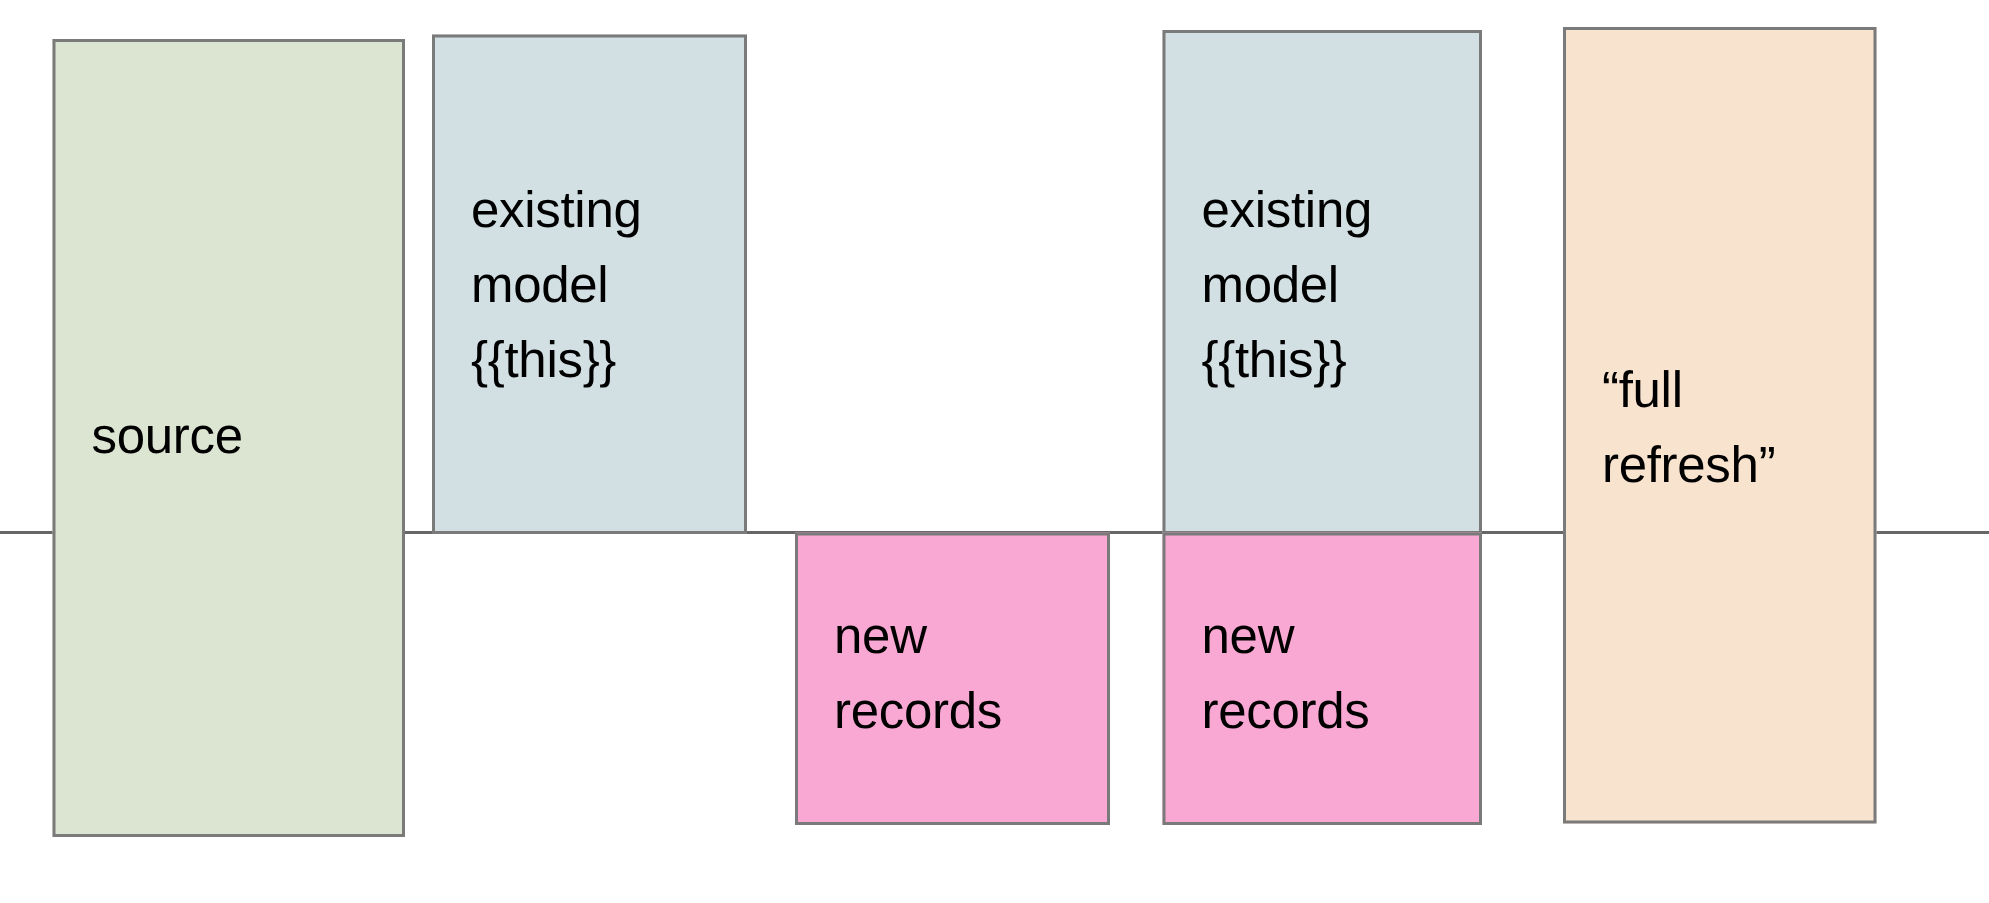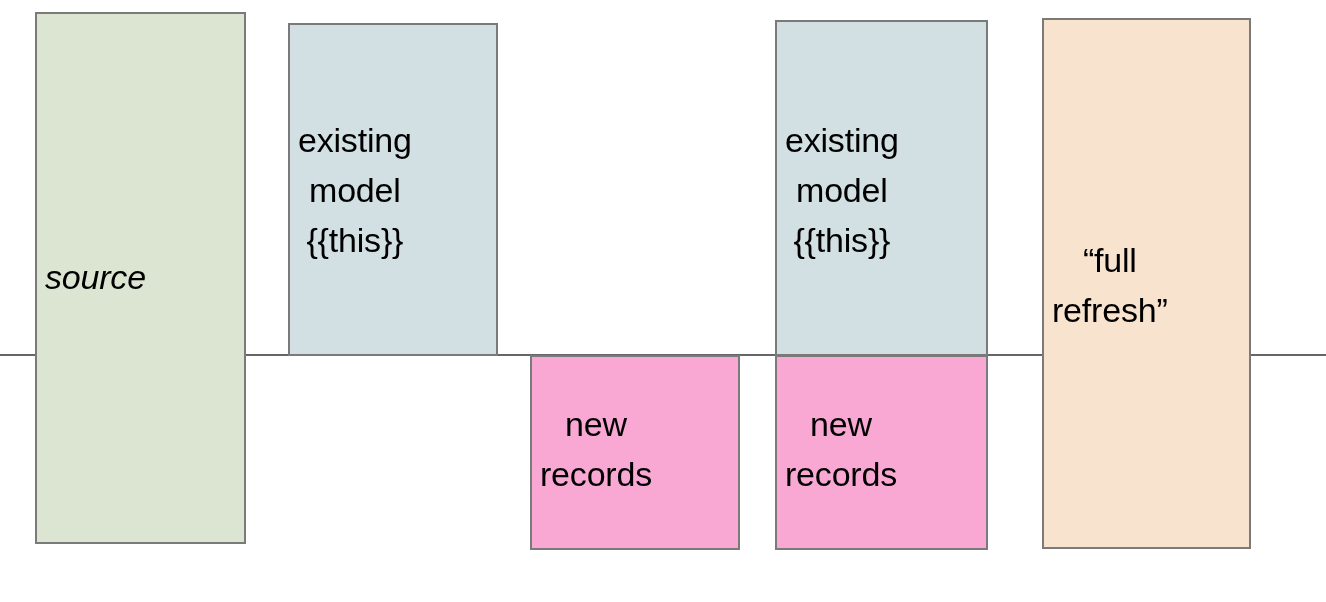--- a/index.html
+++ b/index.html
@@ -33,34 +33,33 @@
     border: 2px solid #7a7a7a;
     display: flex;
     align-items: center;
     justify-content: flex-start;
     z-index: 2;
   }
   .block .label {
     font-size: 34px;
     line-height: 50px;
     color: #000000;
-    padding-left: 8px;
+    padding-left: 24px;
     padding-right: 10px;
     white-space: pre-line;
     letter-spacing: -0.2px;
-    text-align: center;
   }
   
   .fill-green  { background: #dbe5d2; }
   .fill-blue   { background: #d2dfe3; }
   .fill-pink   { background: #f9a8d4; }
   .fill-orange { background: #f8e3ce; }
 
   
-  #block-source          { left: 35px;   top: 12px;  width: 211px; height: 532px; font-style: italic; }
+  #block-source          { left: 35px;   top: 26px;  width: 235px; height: 532px; }
   #block-source .label   { margin-top: -2px; }
 
   #block-existing-model-1 { left: 288px;  top: 23px;  width: 210px; height: 333px; }
   #block-existing-model-1 .label { align-self: flex-start; margin-top: 90px; }
 
   #block-new-records-1    { left: 530px;  top: 355px; width: 210px; height: 195px; }
   #block-new-records-1 .label { align-self: flex-start; margin-top: 42px; }
 
   #block-existing-model-2 { left: 775px;  top: 20px;  width: 213px; height: 336px; }
   #block-existing-model-2 .label { align-self: flex-start; margin-top: 93px; }

